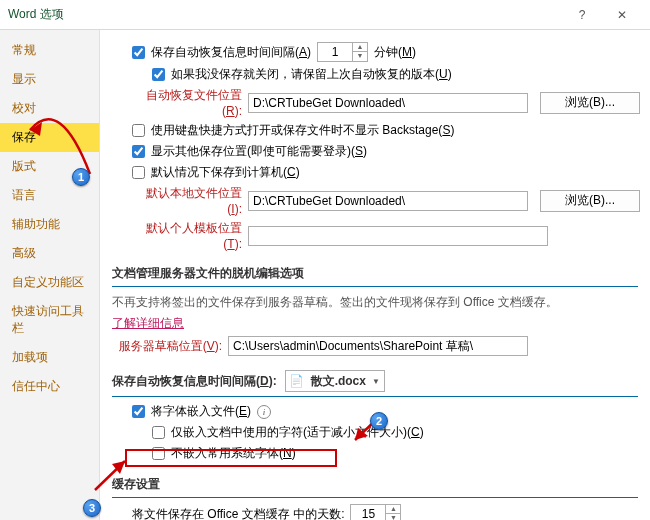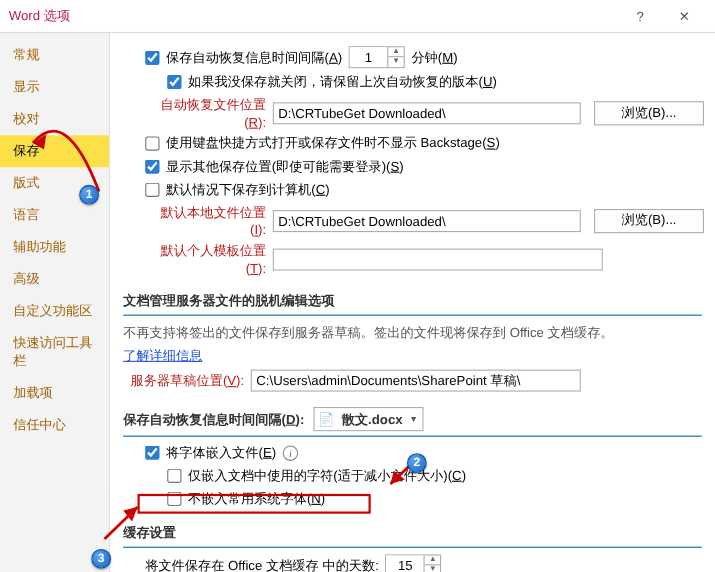--- a/index.html
+++ b/index.html
@@ -1,19 +1,19 @@
 <!DOCTYPE html>
 <html><head>
 <meta charset="utf-8">
 <style>
 * { box-sizing: border-box; margin: 0; padding: 0; font-family: "Microsoft YaHei", "SimSun", sans-serif; font-size: 12px; }
 body { background: #fff; width: 650px; height: 520px; overflow: hidden; position: relative; }
 
 .titlebar { height: 30px; display: flex; align-items: center; padding: 0 8px; border-bottom: 1px solid #d9d9d9; }
-.titlebar .title { flex: 1; color: #be185d; }
+.titlebar .title { flex: 1; color: #14532d; }
 .titlebar .win-btn { width: 40px; height: 30px; display: flex; align-items: center; justify-content: center; color: #555; }
 
 .main { display: flex; height: 490px; }
 .sidebar { width: 100px; background: #f3f3f3; border-right: 1px solid #e0e0e0; padding-top: 6px; }
 .sidebar .item { padding: 6px 12px; color: #a16207; cursor: pointer; }
 .sidebar .item.selected { background: #fde047; color: #000; }
 
 .content { flex: 1; overflow: auto; padding: 8px 12px 8px 12px; background: #fff; position: relative; }
 
 .row { display: flex; align-items: center; margin: 4px 0; gap: 6px; }
@@ -27,21 +27,21 @@
 .path { width: 280px; }
 .path-wide { width: 300px; }
 .btn { border: 1px solid #adadad; background: #fdfdfd; padding: 2px 24px; height: 22px; display: inline-flex; align-items: center; cursor: pointer; }
 .spinner-wrap { display: inline-flex; border: 1px solid #adadad; height: 20px; }
 .spinner-wrap input { border: none; width: 34px; text-align: center; height: 18px; }
 .spinner-btns { display: flex; flex-direction: column; border-left: 1px solid #adadad; }
 .spinner-btns div { width: 14px; height: 9px; font-size: 7px; line-height: 7px; text-align: center; cursor: pointer; color: #666; }
 .spinner-btns div:first-child { border-bottom: 1px solid #adadad; }
 
 .section-header { font-weight: bold; color: #333; border-bottom: 1px solid #0369a1; padding: 6px 0 4px 0; margin: 8px 0 6px 0; display: flex; align-items: center; gap: 8px; }
-.link { color: #1d4ed8; text-decoration: underline; cursor: pointer; }
+.link { color: #be185d; text-decoration: underline; cursor: pointer; }
 .dropdown { display: inline-flex; align-items: center; border: 1px solid #adadad; height: 22px; padding: 0 4px; gap: 6px; cursor: pointer; }
 .dropdown .dd-arrow { font-size: 8px; color: #555; }
 .info-icon { display: inline-flex; width: 14px; height: 14px; border: 1px solid #888; border-radius: 50%; align-items: center; justify-content: center; font-size: 9px; color: #555; font-style: italic; font-family: serif; }
 .desc { color: #555; line-height: 1.5; }
 
 .marker { position: absolute; width: 18px; height: 18px; border-radius: 50%; background: radial-gradient(circle at 30% 30%, #5aa3f0, #1a66c9); color: #fff; font-weight: bold; font-size: 11px; display: flex; align-items: center; justify-content: center; border: 1px solid #0b4e9c; box-shadow: 0 1px 2px rgba(0,0,0,.4); z-index: 50; }
 .m1 { top: 168px; left: 72px; }
 .m2 { top: 412px; left: 370px; }
 .m3 { top: 499px; left: 83px; }
 

